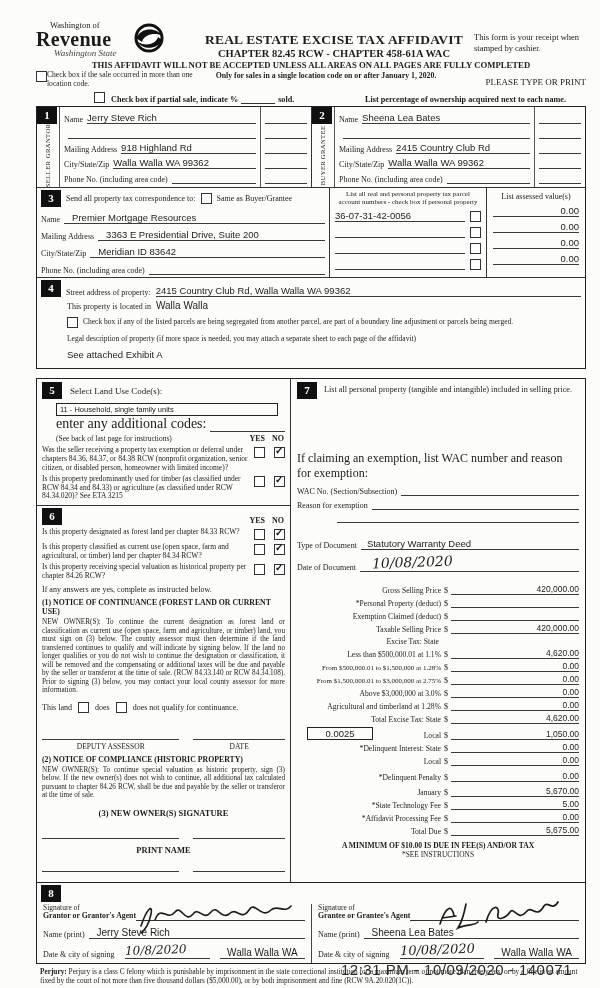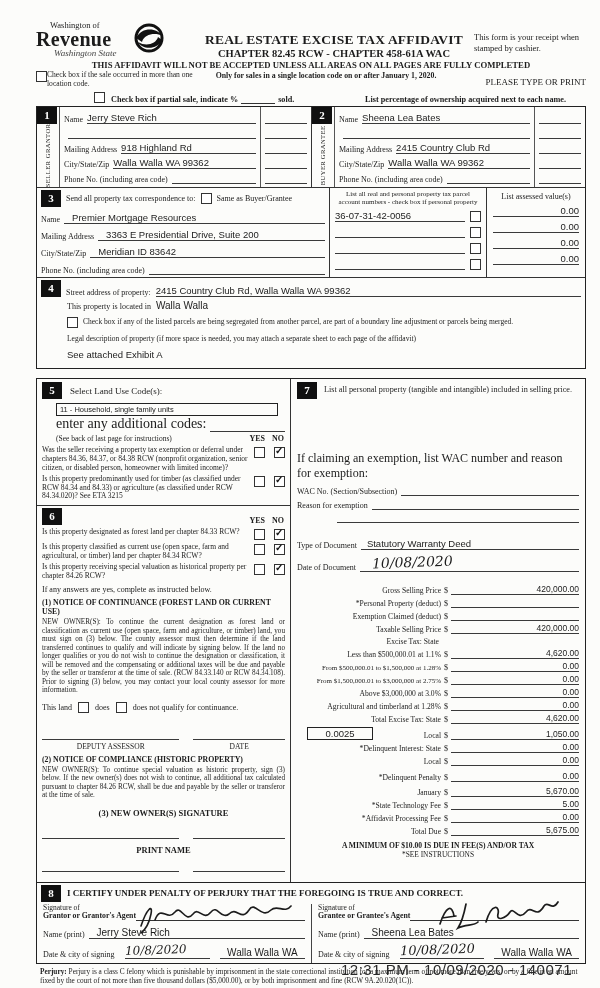--- a/index.html
+++ b/index.html
@@ -539,21 +539,20 @@
           <span class="mval fillline">5,675.00</span>
         </div>
       <div class="center" style="font-weight:bold;font-size:7.6px;margin-top:5px">A MINIMUM OF $10.00 IS DUE IN FEE(S) AND/OR TAX</div>
       <div class="center" style="font-size:7.4px">*SEE INSTRUCTIONS</div>
     </div>
   </div>
 
   <div class="sec8">
     <div class="certify">
       <span class="tab">8</span>
-      <span style="font-weight:bold;font-size:9px">I CERTIFY UNDER PENALTY OF PERJURY THAT THE FOREGOING IS TRUE AND CORRECT.</span>
     </div>
     <div class="s8cols">
       <div class="s8col">
         <div style="display:flex;align-items:flex-end">
           <span class="siglbl">
             <span>Signature of</span><br><b>Grantor or Grantor's Agent</b></span>
           <span class="sigline" style="flex:1"></span>
         </div>
         <svg class="sig" style="left:90px;top:-8px" width="170" height="38" viewBox="0 0 170 38">
           <path d="M14 30 C20 12 26 8 24 18 C22 28 18 34 14 37 M28 24 C34 8 40 26 48 16 C54 8 58 28 66 18 C72 10 76 26 84 16 C90 8 94 24 102 18 C110 10 114 26 122 14 C128 4 134 24 144 14 C150 8 158 18 164 10" stroke="#1c1c1c" fill="none" stroke-width="1.6" stroke-linecap="round"></path>

